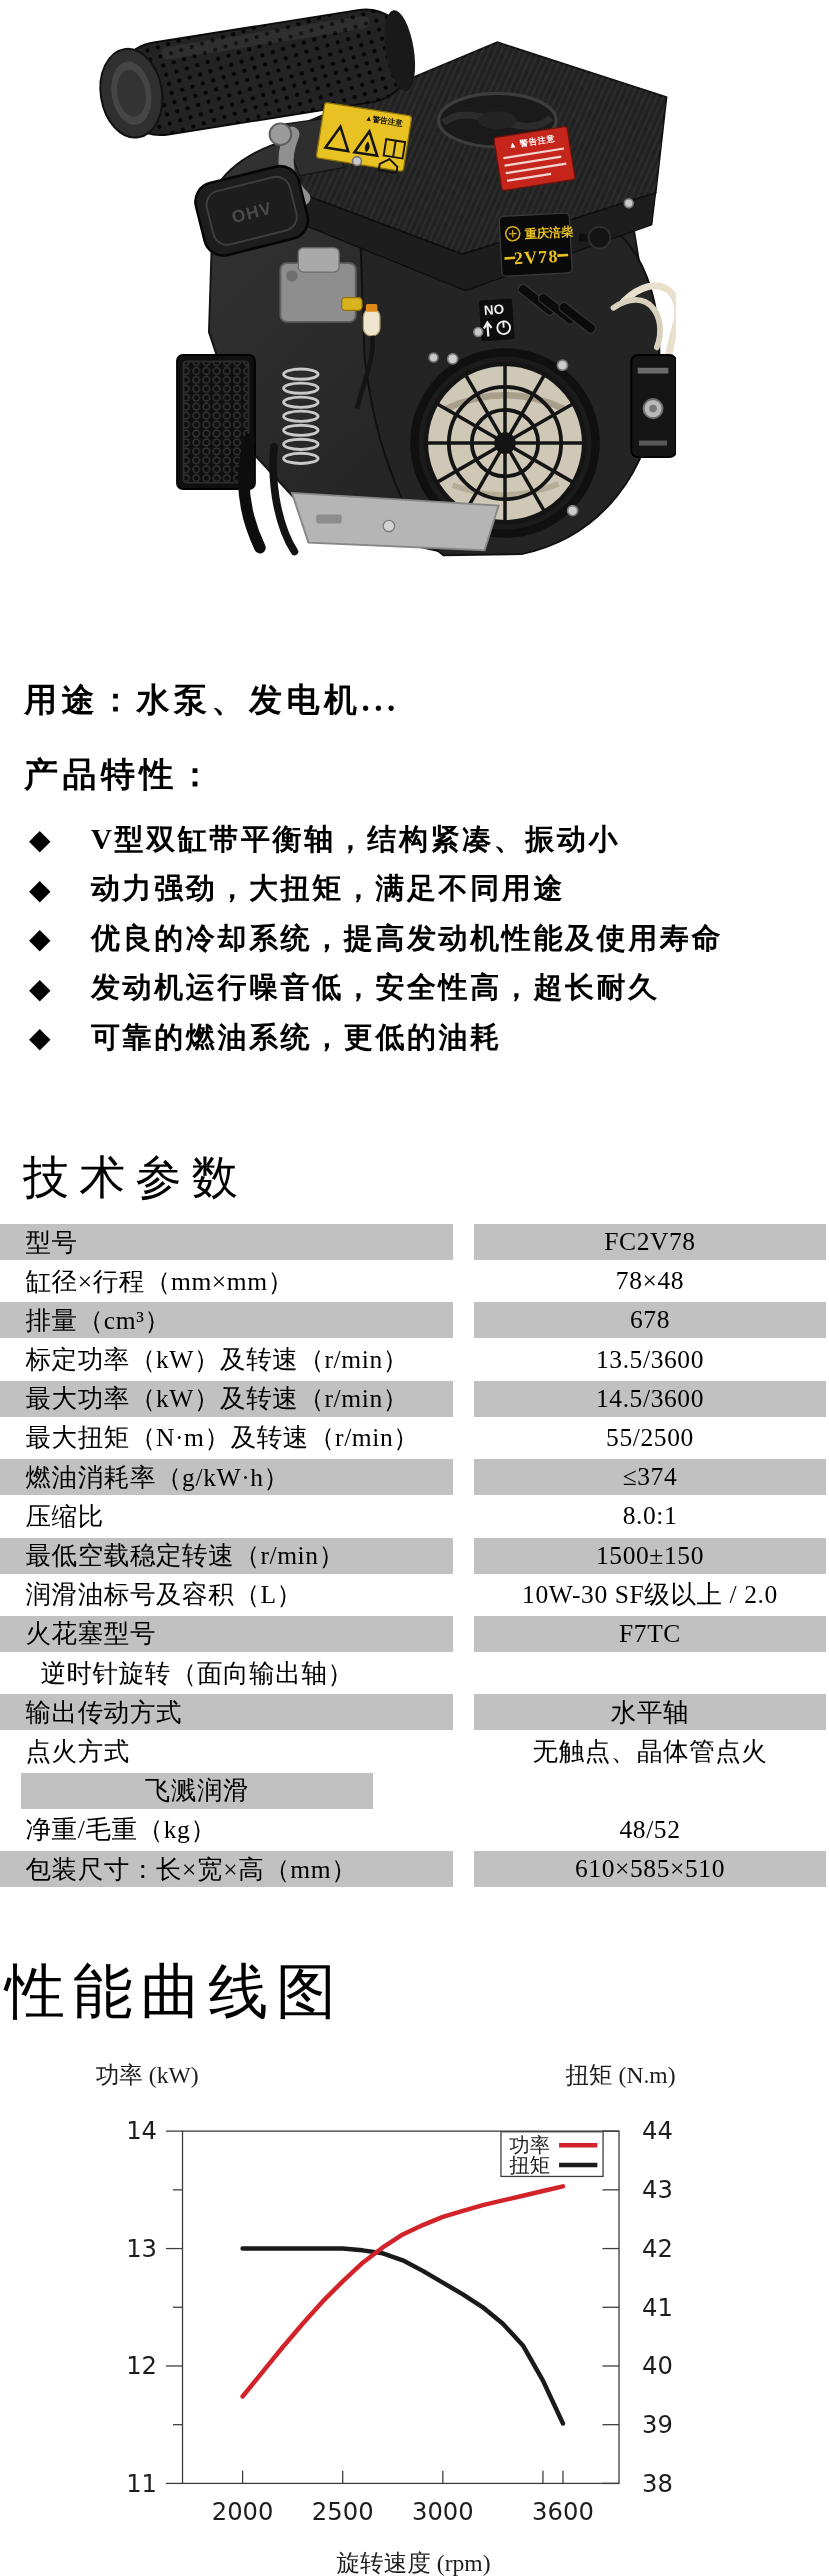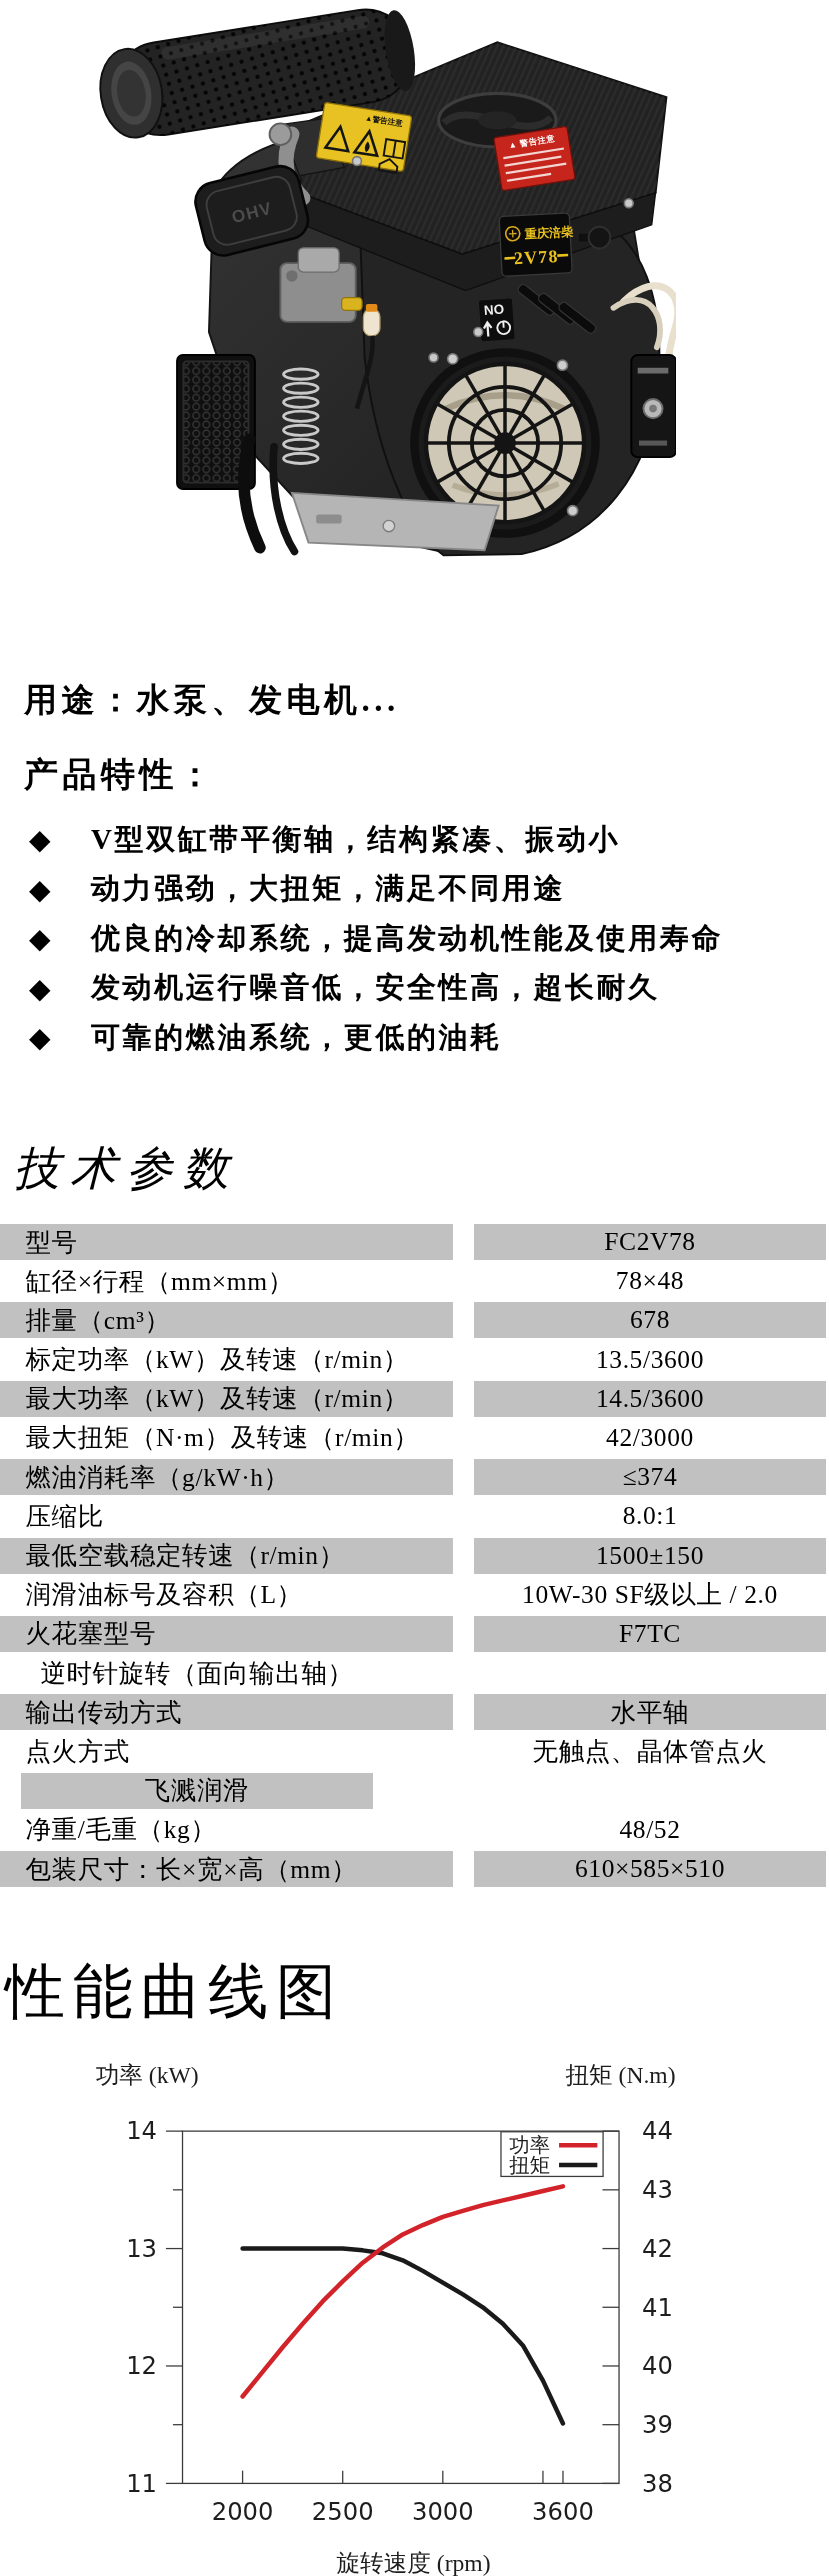--- a/index.html
+++ b/index.html
@@ -265,21 +265,21 @@
     <span class="diamond">◆</span>
     <span class="feature-text">发动机运行噪音低，安全性高，超长耐久</span>
   </div>
 
   <div class="feature-item">
     <span class="diamond">◆</span>
     <span class="feature-text">可靠的燃油系统，更低的油耗</span>
   </div>
 </div>
 
-<h2 class="abs section-title specs-title" style="margin:9px;font-style:italic;">技术参数</h2>
+<h2 class="abs section-title specs-title" style="margin:18px;">技术参数</h2>
 
 <div class="abs spec-table">
   <div class="spec-row">
     <div class="spec-label">型号</div>
     <div class="spec-value">FC2V78</div>
   </div>
 
   <div class="spec-row">
     <div class="spec-label">缸径×行程（mm×mm）</div>
     <div class="spec-value">78×48</div>
@@ -295,21 +295,21 @@
     <div class="spec-value">13.5/3600</div>
   </div>
 
   <div class="spec-row">
     <div class="spec-label">最大功率（kW）及转速（r/min）</div>
     <div class="spec-value">14.5/3600</div>
   </div>
 
   <div class="spec-row">
     <div class="spec-label">最大扭矩（N·m）及转速（r/min）</div>
-    <div class="spec-value">42/3000</div>
+    <div class="spec-value">55/2500</div>
   </div>
 
   <div class="spec-row">
     <div class="spec-label">燃油消耗率（g/kW·h）</div>
     <div class="spec-value">≤374</div>
   </div>
 
   <div class="spec-row">
     <div class="spec-label">压缩比</div>
     <div class="spec-value">8.0:1</div>

